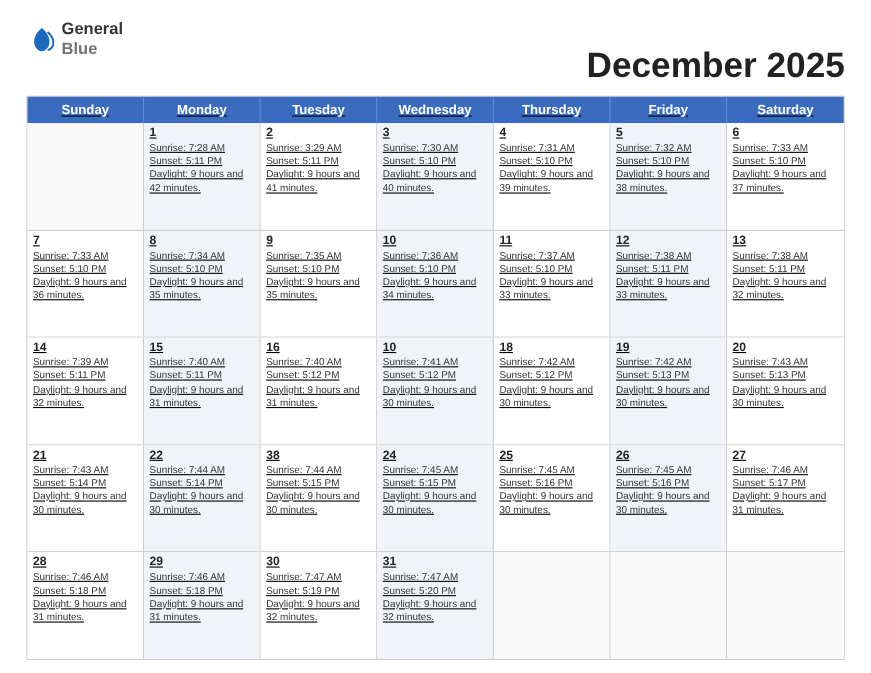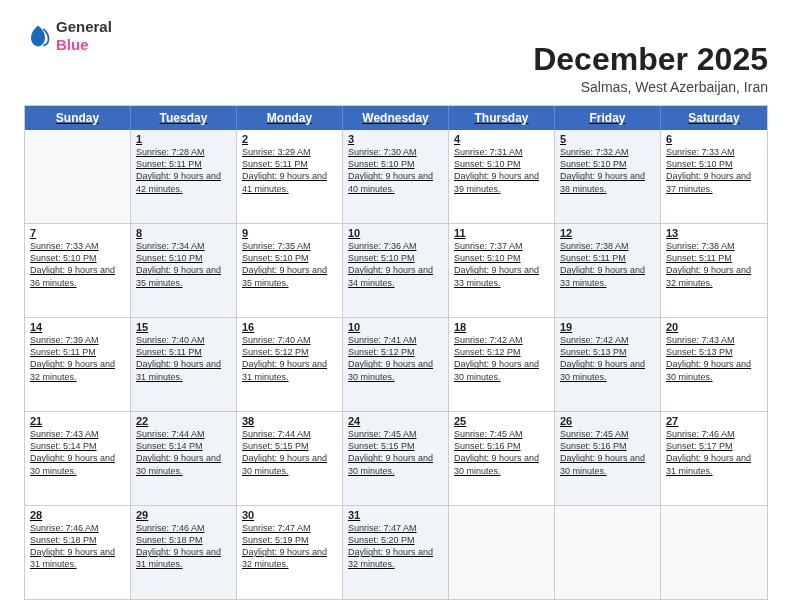--- a/index.html
+++ b/index.html
@@ -27,21 +27,21 @@
       display: flex;
       align-items: center;
       gap: 4px;
     }
     .logo-text {
       font-size: 15px;
       font-weight: bold;
       line-height: 1.2;
     }
     .logo-general { color: #333; }
-    .logo-blue { color: #ec4899; }
+    .logo-blue { color: #737373; }
     .logo-icon {
       width: 28px;
       height: 28px;
     }
     .title-block {
       text-align: right;
       margin-top: 24px;
     }
     .month-title {
       font-size: 32px;
@@ -120,29 +120,28 @@
         <path d="M16 4 C16 4 8 10 8 18 C8 24 12 28 16 28 C20 28 24 24 24 18 C24 10 16 4 16 4Z" fill="#1a6bbf"></path>
         <path d="M22 8 C22 8 28 13 28 19 C28 23 25.5 26 22 27" fill="none" stroke="#1a6bbf" stroke-width="2"></path>
       </svg>
       <div class="logo-text">
         <span class="logo-general">General</span><br>
         <span class="logo-blue">Blue</span>
       </div>
     </div>
     <div class="title-block">
       <div class="month-title">December 2025</div>
-      <div class="location">Salmas, West Azerbaijan, Iran</div>
     </div>
   </div>
 
   <div class="calendar">
     <div class="cal-header" id="cal-header">
         <div class="cal-header-cell">Sunday</div>
+        <div class="cal-header-cell">Monday</div>
         <div class="cal-header-cell">Tuesday</div>
-        <div class="cal-header-cell">Monday</div>
         <div class="cal-header-cell">Wednesday</div>
         <div class="cal-header-cell">Thursday</div>
         <div class="cal-header-cell">Friday</div>
         <div class="cal-header-cell">Saturday</div>
       </div>
     <div class="cal-body" id="cal-body">
         <div class="cal-row">
           <div class="cal-cell empty"></div>
           <div class="cal-cell shaded">
             <div class="day-num">1</div>

